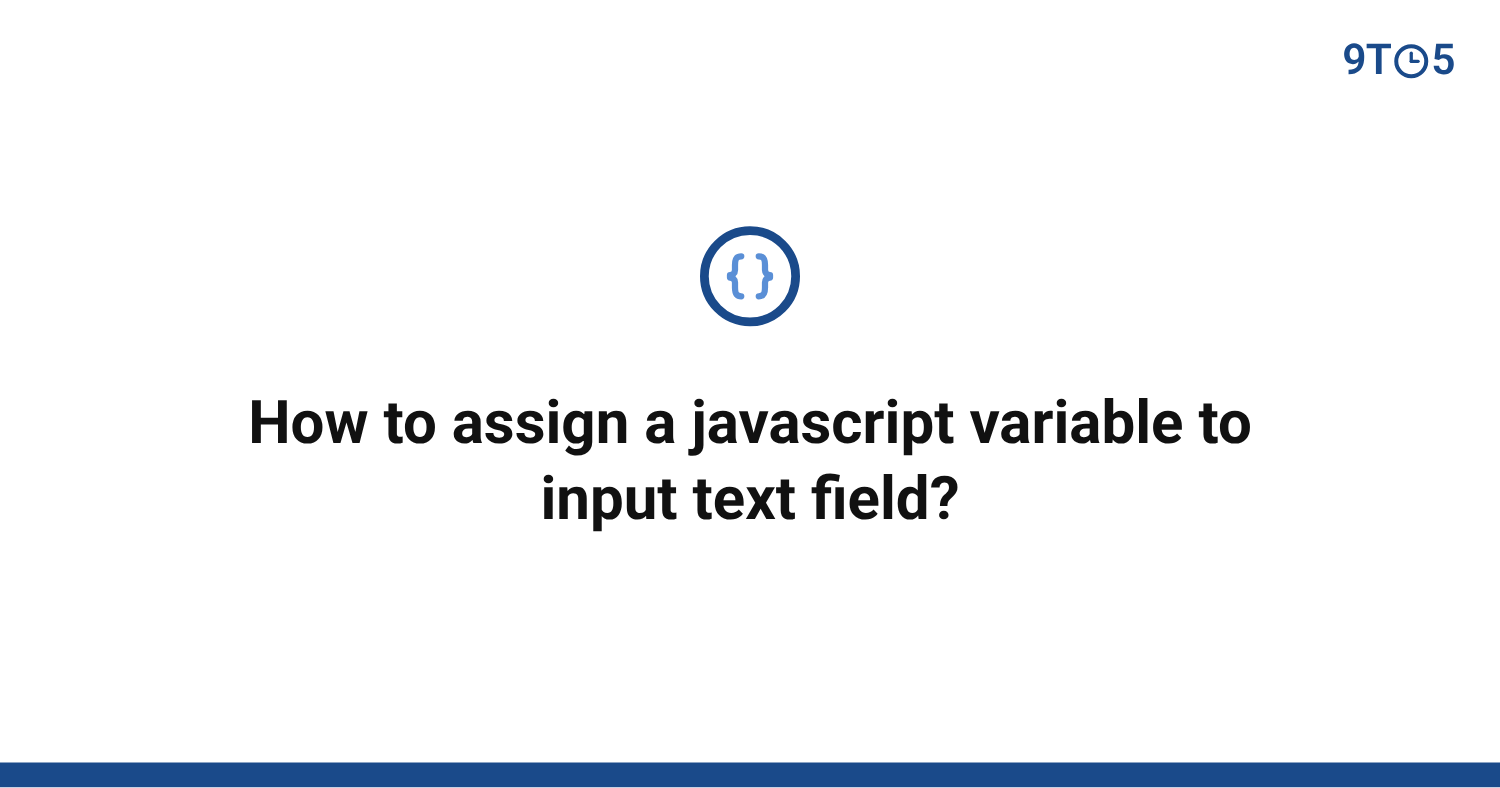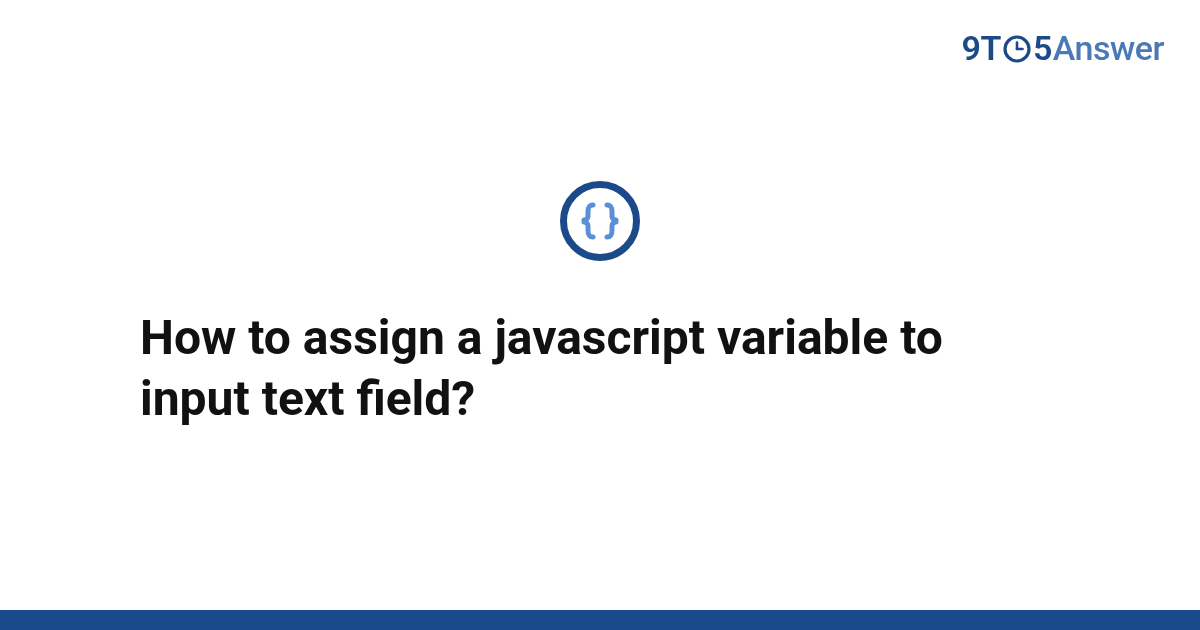--- a/index.html
+++ b/index.html
@@ -55,20 +55,21 @@
     align-items: center;
     justify-content: center;
     margin-bottom: 46px;
   }
   .code-icon svg { display: block; }
 
   .title {
     font-size: 48px;
     font-weight: 700;
     color: #111111;
+    text-align: center;
     line-height: 1.28;
     max-width: 1000px;
     padding: 0 40px;
   }
 
   .footer-bar {
     position: absolute;
     left: 0; right: 0; bottom: 0;
     height: 20px;
     background: #1a4a8a;
@@ -81,21 +82,20 @@
   <span class="nine">9</span>
   <span class="t">T</span>
   <span class="oicon">
     <svg viewBox="0 0 30 30" width="30" height="30">
       <circle cx="15" cy="15" r="12" fill="none" stroke="#1a4a8a" stroke-width="3.2"></circle>
       <line x1="15" y1="15" x2="15" y2="8.5" stroke="#1a4a8a" stroke-width="2.6" stroke-linecap="round"></line>
       <line x1="15" y1="15" x2="20.5" y2="15" stroke="#1a4a8a" stroke-width="2.6" stroke-linecap="round"></line>
     </svg>
   </span>
   <span class="five">5</span>
-  <span class="answer">Answer</span>
 </div>
 
 <div class="center-wrap">
   <div class="code-icon">
     <svg viewBox="0 0 48 48" width="48" height="48">
       <path d="M17 8 C12 8 12 12 12 15 L12 19 C12 22 10 23 8 23 L8 25 C10 25 12 26 12 29 L12 33 C12 36 12 40 17 40" fill="none" stroke="#5a8fd6" stroke-width="5" stroke-linecap="round" stroke-linejoin="round"></path>
       <path d="M31 8 C36 8 36 12 36 15 L36 19 C36 22 38 23 40 23 L40 25 C38 25 36 26 36 29 L36 33 C36 36 36 40 31 40" fill="none" stroke="#5a8fd6" stroke-width="5" stroke-linecap="round" stroke-linejoin="round"></path>
     </svg>
   </div>
   <h1 class="title">How to assign a javascript variable to input text field?</h1>

